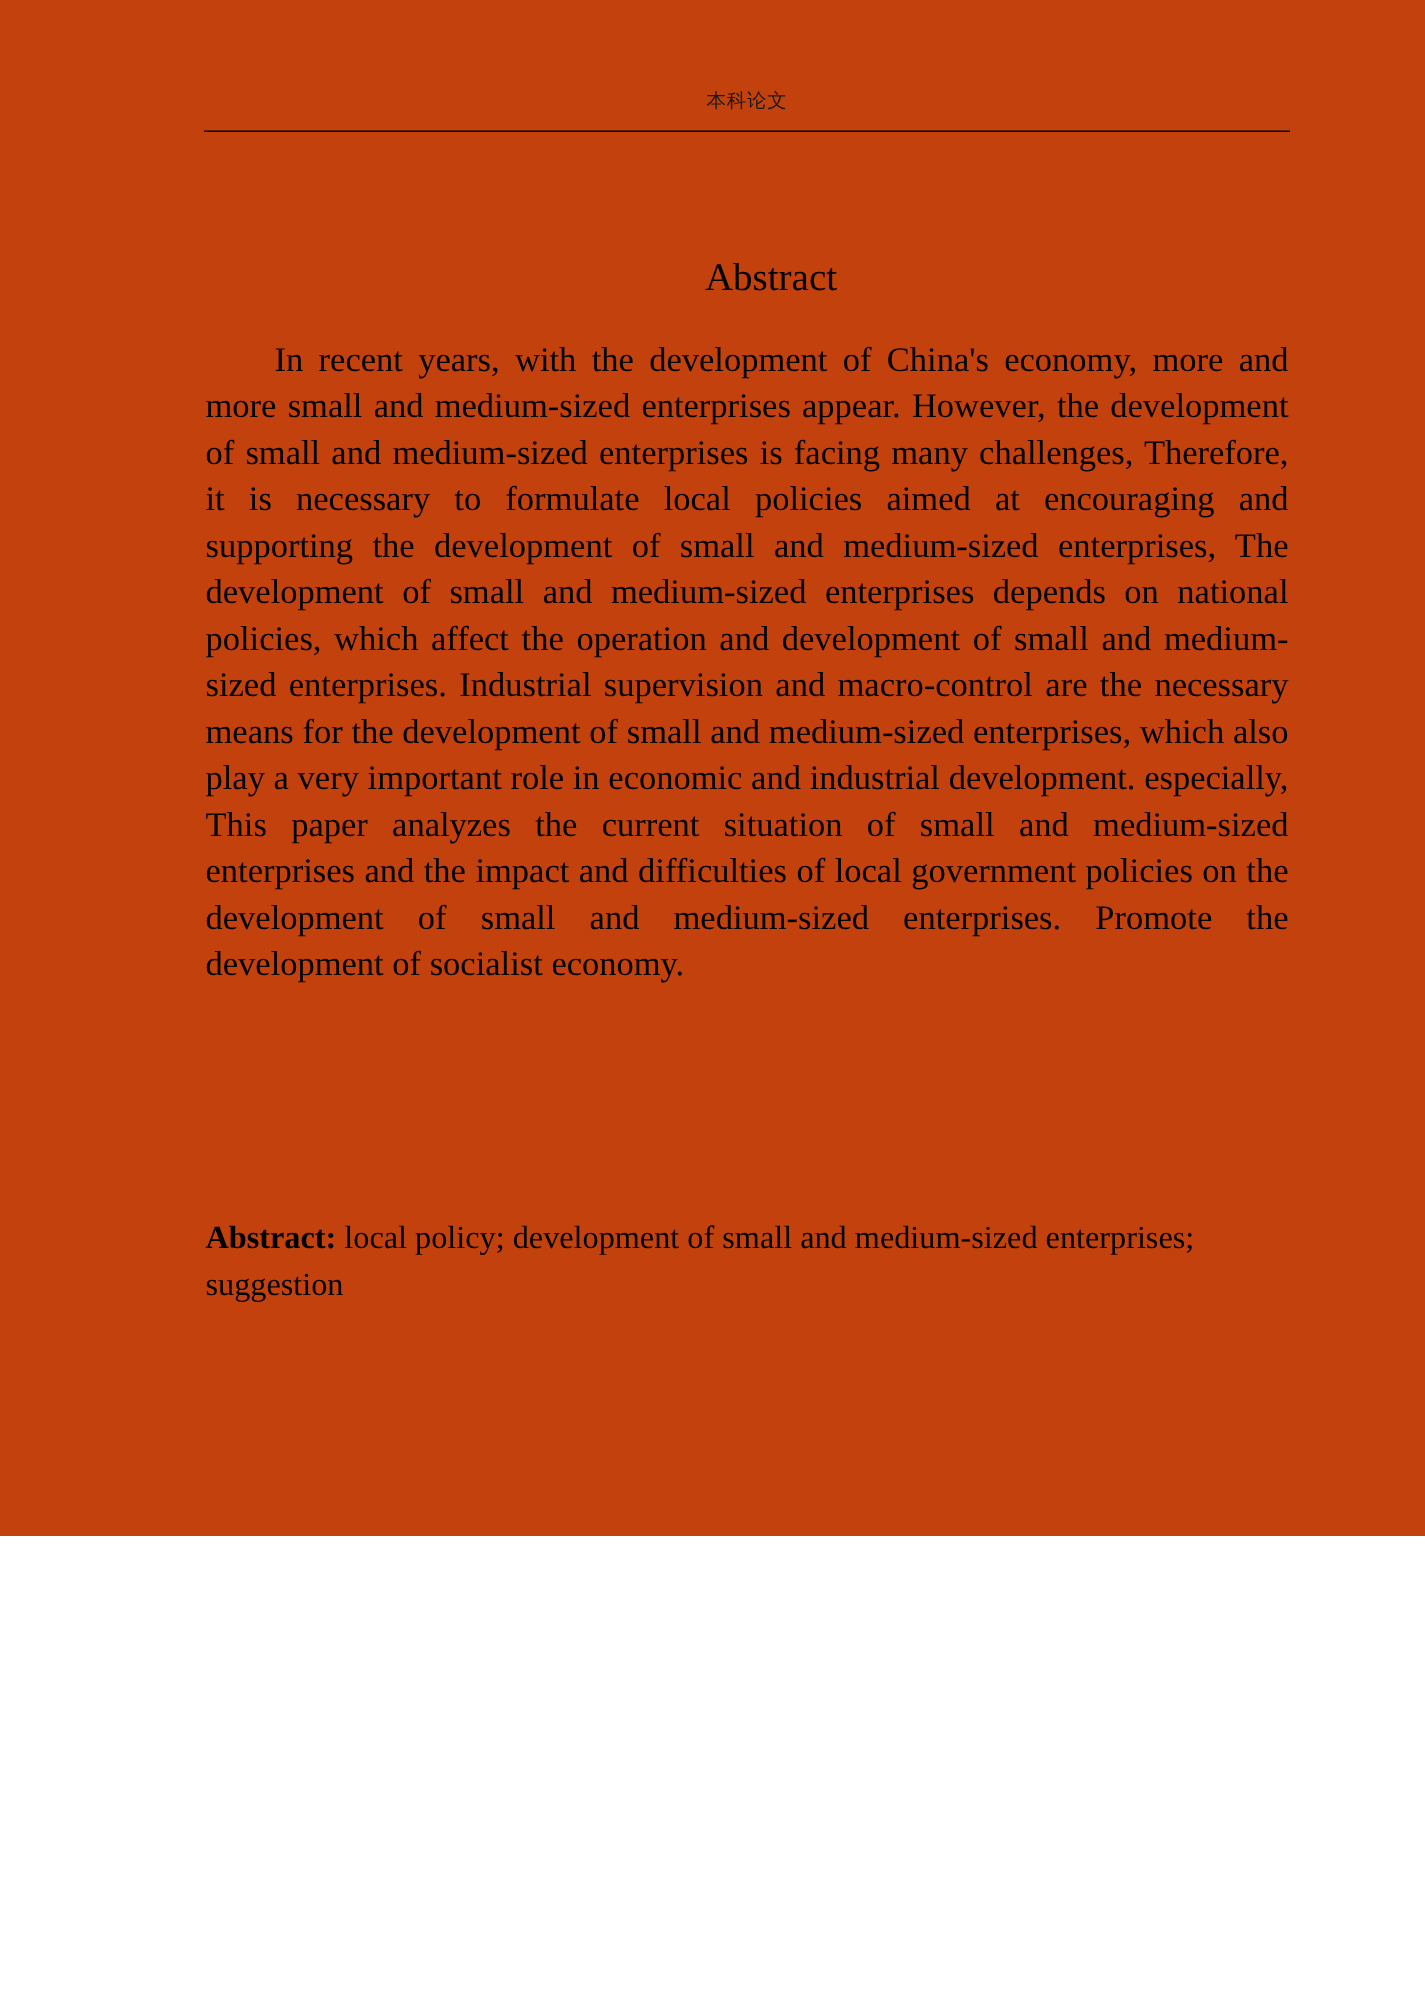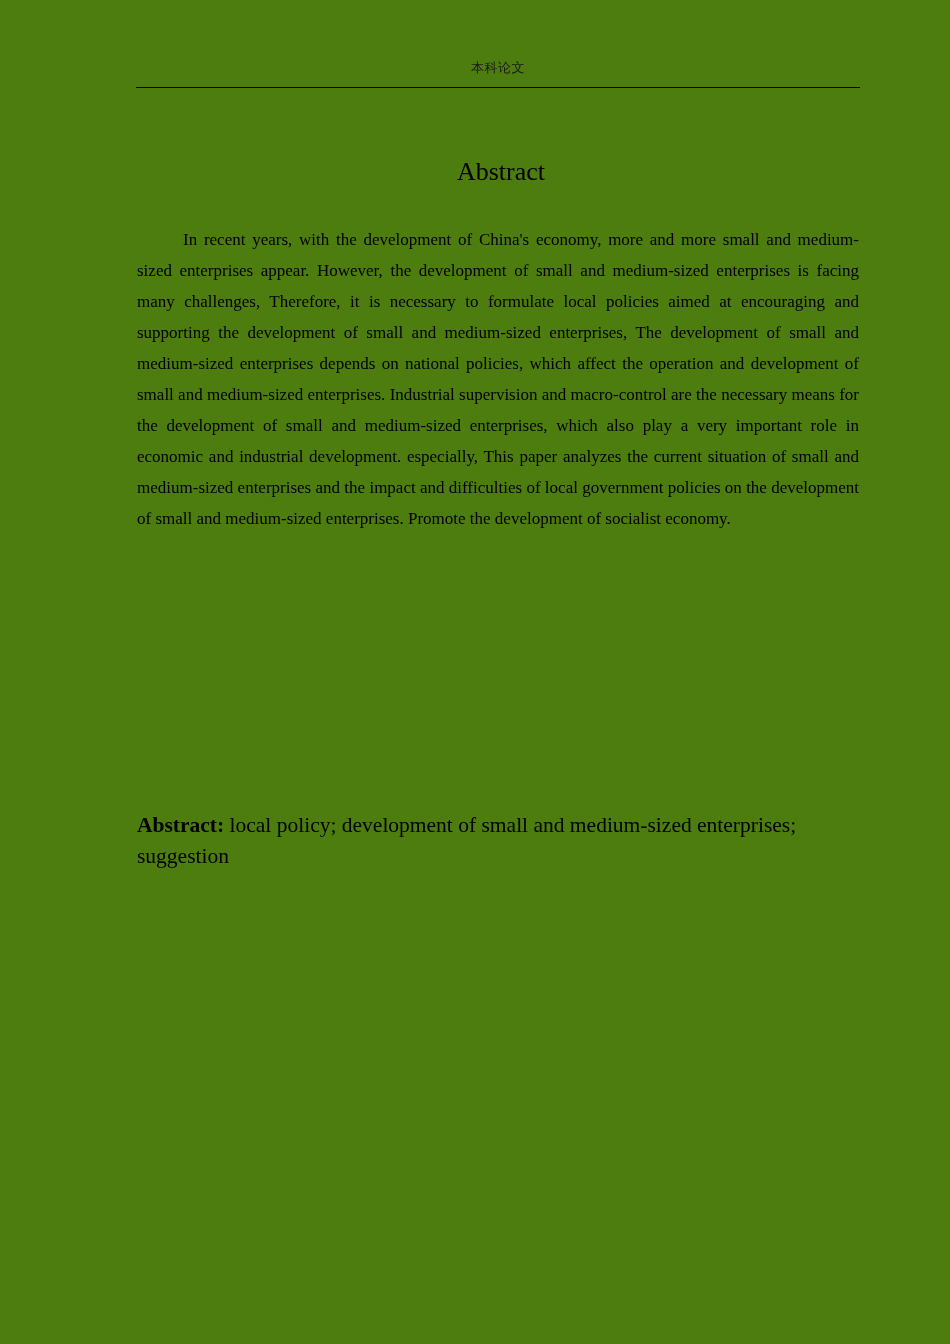--- a/index.html
+++ b/index.html
@@ -3,22 +3,22 @@
 <meta charset="utf-8">
 <style>
   html, body {
     margin: 0;
     padding: 0;
     background: #ffffff;
   }
   .page {
     position: relative;
     width: 950px;
-    height: 1344px;
-    background: #4d7c0f;
+    height: 1024px;
+    background: #c2410c;
     overflow: hidden;
     font-family: "Liberation Serif", "DejaVu Serif", serif;
     color: #000000;
   }
 
   
   .page-header {
     position: absolute;
     left: 136px;
     top: 58px;
@@ -45,30 +45,30 @@
   
   .doc-title {
     position: absolute;
     left: 136px;
     top: 152px;
     width: 724px;
     text-align: center;
     font-size: 26px;
     line-height: 34px;
     font-weight: normal;
-    margin: 3px;
+    margin: 16px;
   }
 
   
   .abstract-body {
     position: absolute;
     left: 137px;
     top: 224px;
     width: 722px;
-    font-size: 17px;
+    font-size: 23px;
     line-height: 31px;
     text-align: justify;
     text-justify: inter-word;
     text-indent: 46px;
     hyphens: none;
   }
 
   
   .keywords-block {
     position: absolute;

